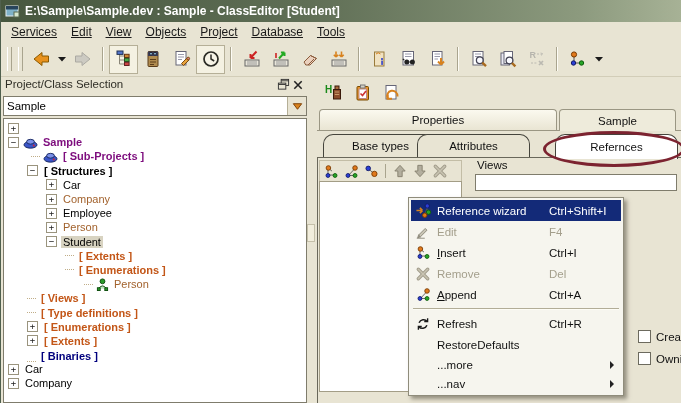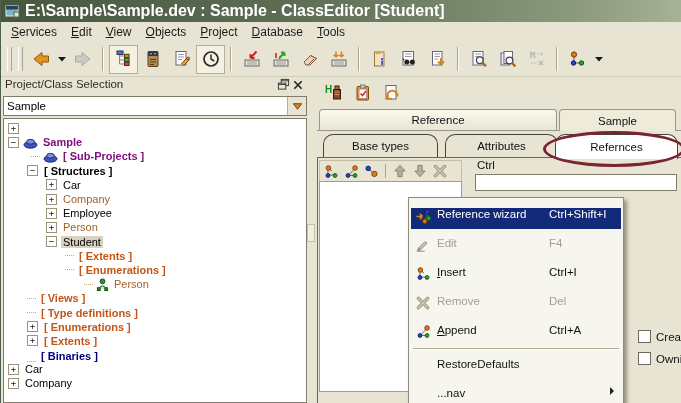--- a/index.html
+++ b/index.html
@@ -4,25 +4,25 @@
 <style>
   html,body{margin:0;padding:0;background:#fff;}
   #window{position:relative;width:681px;height:403px;overflow:hidden;
     font-family:"Liberation Sans",sans-serif;background:#e8e4d3;
     border-left:1px solid #50604e;box-sizing:border-box;}
   .icon{display:inline-flex;align-items:center;justify-content:center;line-height:0;}
   
   #titlebar{position:absolute;left:0;top:0;width:681px;height:22px;
     background:linear-gradient(90deg,#47573f,#5f6e55 45%,#8c9a7e 85%,#a7b296);
     display:flex;align-items:center;gap:5px;padding-left:4px;box-sizing:border-box;
-    color:#fff;font-size:16px;font-weight:bold;white-space:nowrap;}
+    color:#fff;font-size:12px;font-weight:bold;white-space:nowrap;}
   
   #menubar{position:absolute;left:0;top:22px;width:681px;height:20px;
     display:flex;align-items:center;font-size:12px;color:#1a1a1a;padding-left:3px;box-sizing:border-box;}
-  .menu-top-item{padding:16px 7px;cursor:default;}
+  .menu-top-item{padding:16px 7px;cursor:default;text-decoration:underline;}
   .menu-top-item u{text-decoration:underline;}
   
   #toolbar{position:absolute;left:0;top:42px;width:681px;height:35px;
     display:flex;align-items:center;padding-left:3px;box-sizing:border-box;
     border-bottom:1px solid #d2cdb8;}
   .tb-grip{width:3px;height:24px;border-left:1px solid #fff;border-right:1px solid #a9a48e;margin:0 3px;}
   .tb-sep{width:1px;height:24px;background:#a9a48e;border-right:1px solid #fdfcf5;margin:0 5px;}
   .tb-btn{width:27px;height:27px;display:flex;align-items:center;justify-content:center;border:1px solid transparent;}
   .tb-btn.pressed{background:#f4f1e2;border:1px solid #b5af97;}
   .tb-btn.disabled{filter:grayscale(1) opacity(.55);}
@@ -80,21 +80,21 @@
     border:1px solid #a39d86;box-sizing:border-box;z-index:1;}
   #type-label{position:absolute;left:476px;top:159px;font-size:11.5px;color:#111;z-index:2;}
   #type-input{position:absolute;left:474px;top:174px;width:202px;height:17px;background:#fff;
     border:1px solid #7f7c6c;box-sizing:border-box;z-index:2;font-size:11.5px;padding-left:3px;}
   .cb-row{position:absolute;display:flex;align-items:center;font-size:11.5px;white-space:nowrap;z-index:2;color:#111;}
   .cb-box{width:13px;height:13px;background:#fff;border:1px solid #6c6a5e;box-sizing:border-box;margin-right:5px;flex:none;}
   
   #context-menu{position:absolute;left:407px;top:197px;width:216px;z-index:60;
     background:#f6f5ee;border:1px solid #8f8c7b;box-shadow:3px 3px 4px rgba(80,75,60,.55);
     padding:2px;box-sizing:border-box;font-size:11.5px;color:#111;}
-  .menu-row{height:21px;display:flex;align-items:flex-start;position:relative;padding-right:4px;margin-top:8px;}
+  .menu-row{height:21px;display:flex;align-items:center;position:relative;padding-right:4px;}
   .menu-row.small{height:19px;}
   .menu-row .mi-icon{width:24px;display:flex;justify-content:center;flex:none;}
   .menu-row .mi-label{margin-left:2px;}
   .menu-row .mi-label u{text-decoration:underline;}
   .menu-row .mi-shortcut{position:absolute;left:138px;}
   .menu-row .mi-arrow{position:absolute;right:7px;width:0;height:0;
     border-left:4px solid #222;border-top:4px solid transparent;border-bottom:4px solid transparent;}
   .menu-row.selected{background:#132a78;color:#fff;}
   .menu-row.disabled{color:#a49f8c;}
   .menu-sep{height:1px;background:#b2ad97;border-bottom:1px solid #fdfcf5;margin:3px 2px;}
@@ -461,32 +461,32 @@
           <svg width="18" height="18" viewBox="0 0 18 18">
             <rect x="3" y="1.5" width="10" height="13.5" fill="#fff" stroke="#667"></rect>
             <path d="M14.5 12.5 a5.2 5.2 0 1 0 -9.8 1.8" fill="none" stroke="#d8821e" stroke-width="2"></path>
             <path d="M4.7 10.5 v4.3 h4.3" fill="none" stroke="#d8821e" stroke-width="2"></path>
           </svg>
         </span>
       </span>
     </div>
   <div id="main-tabs">
       <div class="main-tab" style="left: 318px; width: 238px;">
-        <span>Reference</span>
+        <span>Properties</span>
       </div>
       <div class="main-tab active" style="left: 558px; width: 117px;">
         <span>Sample</span>
       </div>
     </div>
   <div id="maintab-line"></div>
   <div id="sub-tabs">
       <div class="sub-tab" style="left: 322px; width: 115px;">
         <span>Base types</span>
       </div>
-      <div class="sub-tab" style="left: 444px; width: 113px; text-align: right;">
+      <div class="sub-tab" style="left: 416px; width: 113px; text-align: right;">
         <span>Attributes</span>
       </div>
       <div class="sub-tab active" style="left: 554px; width: 123px;">
         <span>Refernces</span>
       </div>
     </div>
   <div id="red-ellipse"></div>
   <div id="tab-frame"></div>
   <div id="ref-toolbar">
       <span class="rt-btn">
@@ -536,21 +536,21 @@
       <span class="rt-btn disabled">
         <span class="icon">
           <svg width="16" height="16" viewBox="0 0 17 17">
             <path d="M3.5 3.5 L13.5 13.5 M13.5 3.5 L3.5 13.5" stroke="#a29d8c" stroke-width="3.6" stroke-linecap="round"></path>
             <path d="M3.5 3.5 L13.5 13.5 M13.5 3.5 L3.5 13.5" stroke="#c9c4b2" stroke-width="1.6" stroke-linecap="round"></path>
           </svg>
         </span>
       </span>
     </div>
   <div id="ref-list"></div>
-  <div id="type-label">Ctrl</div>
+  <div id="type-label">Views</div>
   <div id="type-input"></div>
   <div id="checkboxes">
       <div class="cb-row" style="left: 637px; top: 330px;">
         <span class="cb-box"></span>
         <span>Create</span>
       </div>
       <div class="cb-row" style="left: 637px; top: 352px;">
         <span class="cb-box"></span>
         <span>Owning</span>
       </div>
@@ -620,22 +620,41 @@
               <circle cx="4.5" cy="13" r="2.2" fill="#2b3fd6" stroke="#111a66"></circle>
               <circle cx="12.5" cy="13" r="2.2" fill="#27a527" stroke="#0c5c0c"></circle>
             </svg>
           </span>
         </span>
         <span class="mi-label"><u>A</u>ppend</span>
         <span class="mi-shortcut">Ctrl+A</span>
       </div>
       <div class="menu-sep"></div>
       <div class="menu-row">
+        <span class="mi-icon">
+          <span class="icon">
+            <svg width="16" height="16" viewBox="0 0 18 18">
+              <path d="M13.8 6.2 A5.3 5.3 0 0 0 4.6 7.6" fill="none" stroke="#1a1a1a" stroke-width="1.7"></path>
+              <path d="M14.2 2.6 v3.8 h-3.8" fill="none" stroke="#1a1a1a" stroke-width="1.5"></path>
+              <path d="M4.2 11.8 A5.3 5.3 0 0 0 13.4 10.4" fill="none" stroke="#1a1a1a" stroke-width="1.7"></path>
+              <path d="M3.8 15.4 v-3.8 h3.8" fill="none" stroke="#1a1a1a" stroke-width="1.5"></path>
+            </svg>
+          </span>
+        </span>
+        <span class="mi-label">Refresh</span>
+        <span class="mi-shortcut">Ctrl+R</span>
+      </div>
+      <div class="menu-row">
         <span class="mi-icon"></span>
         <span class="mi-label">RestoreDefaults</span>
+      </div>
+      <div class="menu-row small">
+        <span class="mi-icon"></span>
+        <span class="mi-label">...more</span>
+        <span class="mi-arrow"></span>
       </div>
       <div class="menu-row small">
         <span class="mi-icon"></span>
         <span class="mi-label">...nav</span>
         <span class="mi-arrow"></span>
       </div>
     </div>
 </div>
 
 </body></html>

